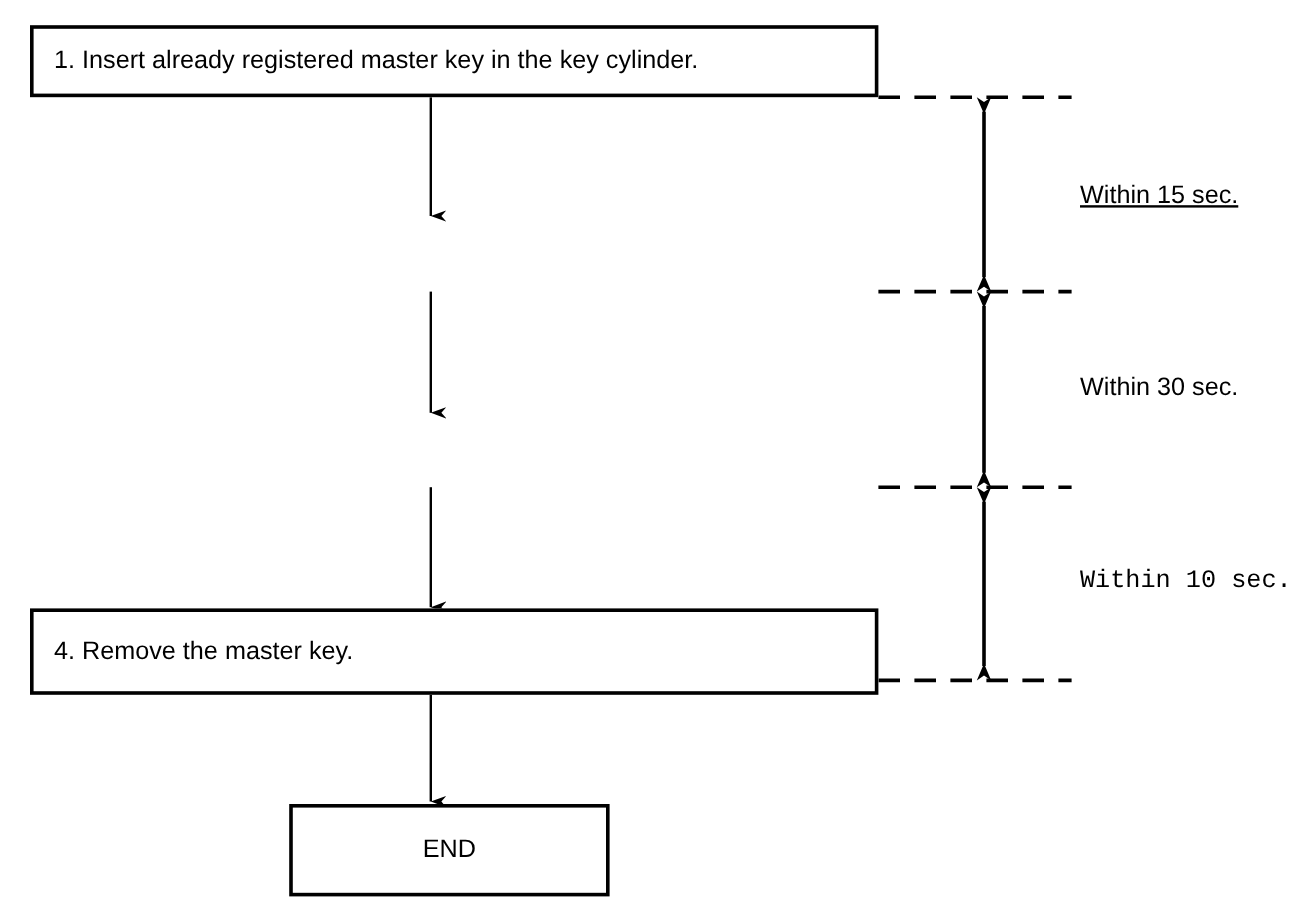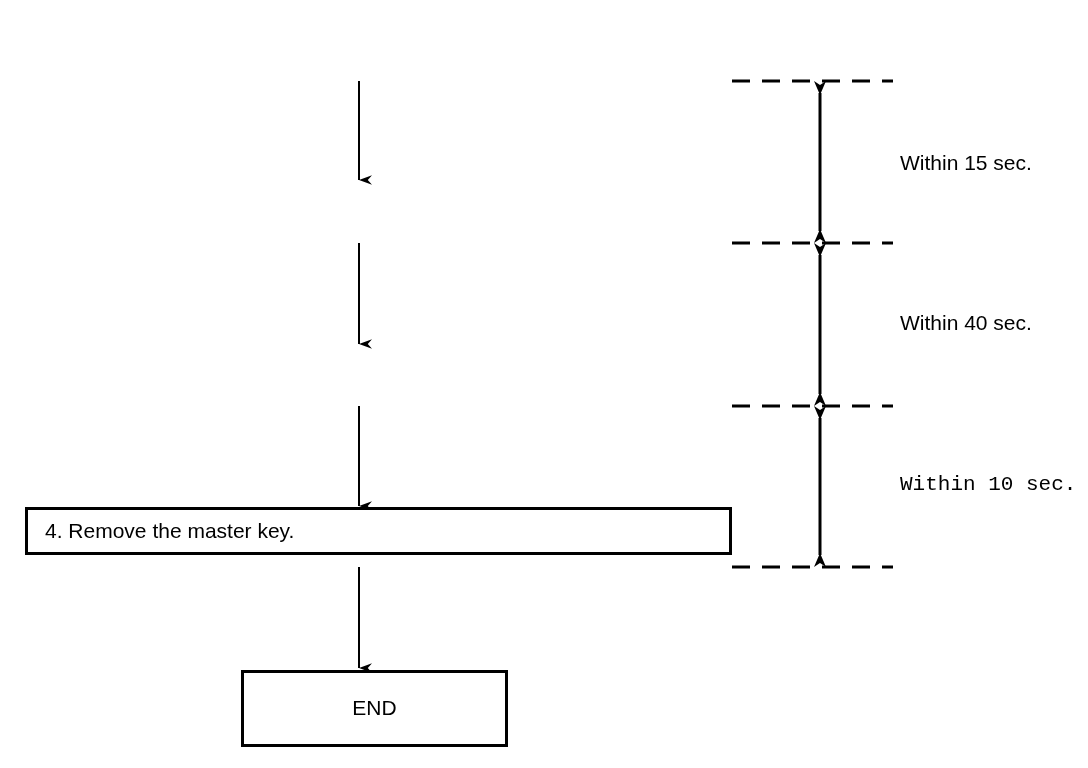--- a/index.html
+++ b/index.html
@@ -120,30 +120,33 @@
       <path d="M 814 243 L 820 257 L 826 243 L 820 247 Z" fill="#000000"></path>
       <path d="M 814 406 L 820 392 L 826 406 L 820 402 Z" fill="#000000"></path>
     </g>
     <g>
       <line x1="820" y1="418" x2="820" y2="555" stroke="#000000" stroke-width="3"></line>
       <path d="M 814 406 L 820 420 L 826 406 L 820 410 Z" fill="#000000"></path>
       <path d="M 814 567 L 820 553 L 826 567 L 820 563 Z" fill="#000000"></path>
     </g>
   </svg>
 
+  <div class="step-box" style="left:25px; top:21px; width:707px; height:60px;">
+    <span class="step-label">1. Insert already registered master key in the key cylinder.</span>
+  </div>
 
 
 
-  <div class="step-box" style="left:25px; top:507px; width:707px; height:48px;">
+  <div class="step-box" style="left:25px; top:507px; width:707px; height:72px;">
     <span class="step-label">4. Remove the master key.</span>
   </div>
 
   <div class="end-box" style="left:241px; top:670px; width:267px; height:77px;">
     <span class="end-line">END</span>
   </div>
 
-  <div class="timing-label" style="left:900px; top:151px;">Within 15 sec.</div>
+  <div class="timing-label" style="left:900px; top:151px;text-decoration:underline;">Within 15 sec.</div>
 
-  <div class="timing-label" style="left:900px; top:311px;">Within 40 sec.</div>
+  <div class="timing-label" style="left:900px; top:311px;">Within 30 sec.</div>
 
   <div class="timing-label" style="left:900px; top:473px;font-family:Liberation Mono, monospace;">Within 10 sec.</div>
 
 </div>
 
 </body></html>

